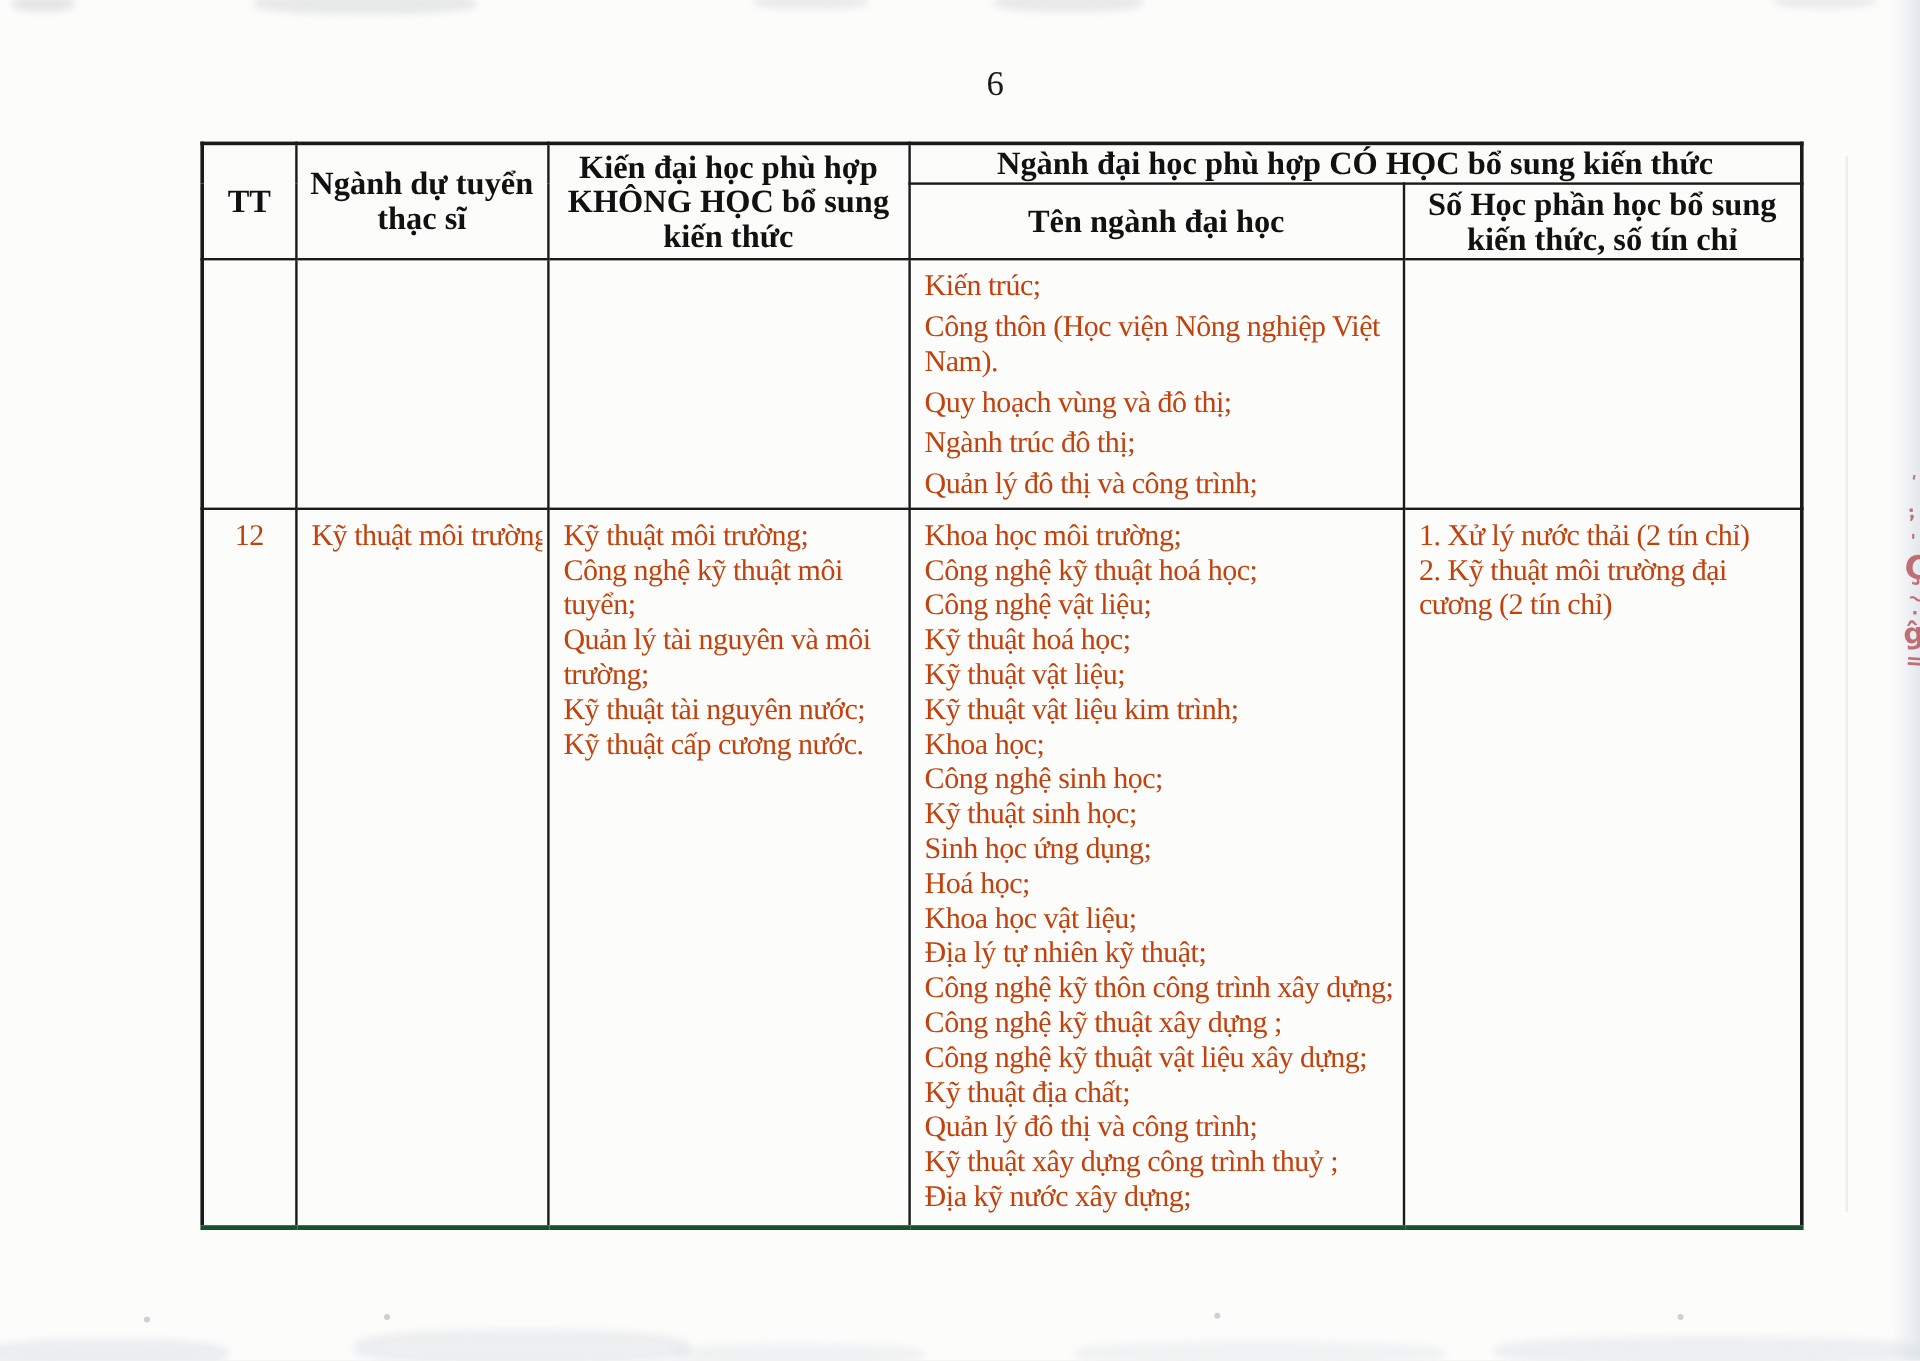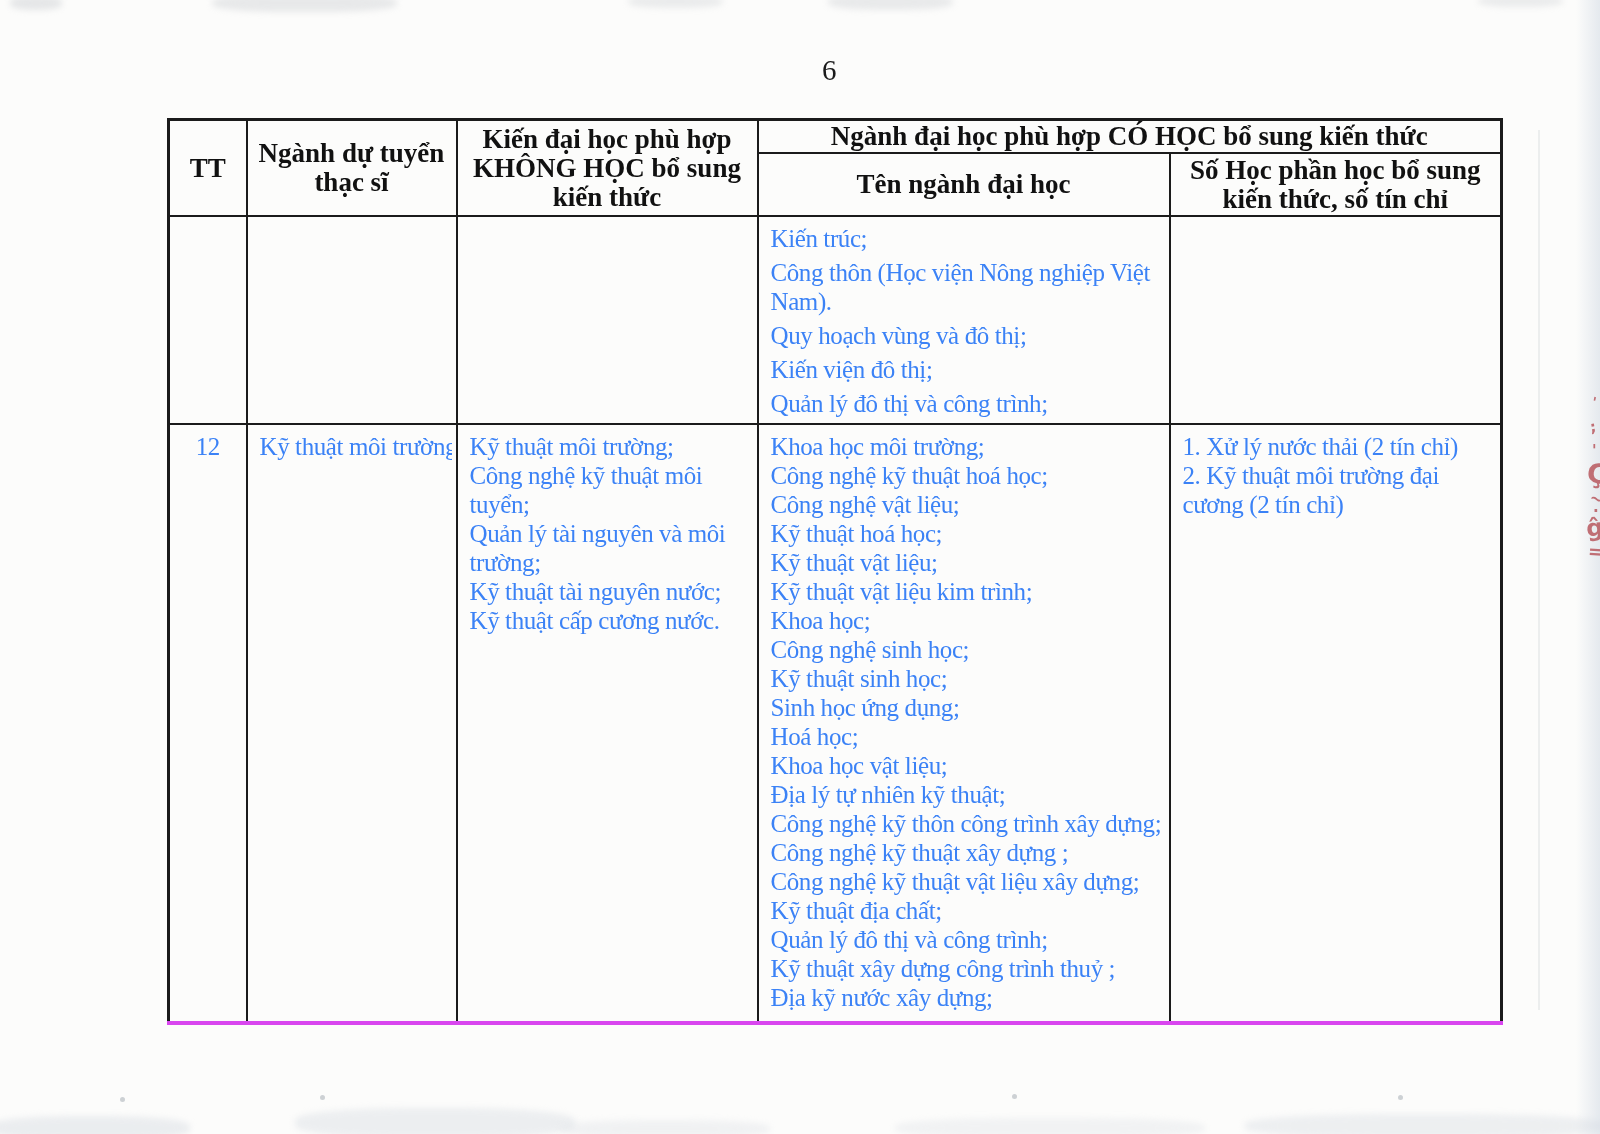--- a/index.html
+++ b/index.html
@@ -20,33 +20,33 @@
     position:absolute; left:167px; top:118px;
     width:1333px;
     border-collapse:collapse;
     table-layout:fixed;
     border:3px solid #1b1b1b;
   }
   .doc-table th, .doc-table td {
     border:2px solid #1b1b1b;
     vertical-align:top;
   }
-  .doc-table tbody tr:last-child td { border-bottom:4px solid #d946ef;margin-top:12px; }
+  .doc-table tbody tr:last-child td { border-bottom:4px solid #14532d;margin-top:12px; }
   .doc-table th {
     font-weight:bold;
     font-size:27px; line-height:29px;
     text-align:center; vertical-align:middle;
     padding:1px 2px;
     color:#111;
   }
   .doc-table td {
     font-size:25px; line-height:29px;
     letter-spacing:-0.4px;
     padding:7px 4px 0 12px;
-    color:#3b82f6;
+    color:#c2410c;
     border-radius:17px;
   }
   td.tt-cell { text-align:center; padding-left:0; padding-right:0; }
   .clip { white-space:nowrap; overflow:hidden; width:100%; }
   tr.row-a { height:203px; }
   tr.row-b { height:599px; }
   tr.hrow-1 { height:27px; }
   tr.hrow-2 { height:63px; }
   .para-list > div { margin-bottom:5px; }
   .tight-list > div { margin-bottom:0; }
@@ -131,21 +131,21 @@
     </thead>
     <tbody>
       <tr class="row-a">
         <td class="tt-cell"></td>
         <td></td>
         <td></td>
         <td class="para-list">
             <div>Kiến trúc;</div>
             <div>Công thôn (Học viện Nông nghiệp Việt Nam).</div>
             <div>Quy hoạch vùng và đô thị;</div>
-            <div>Kiến viện đô thị;</div>
+            <div>Ngành trúc đô thị;</div>
             <div>Quản lý đô thị và công trình;</div>
           </td>
         <td></td>
       </tr>
       <tr class="row-b">
         <td class="tt-cell">12</td>
         <td>
           <div class="clip">Kỹ thuật môi trường</div>
         </td>
         <td class="tight-list">

